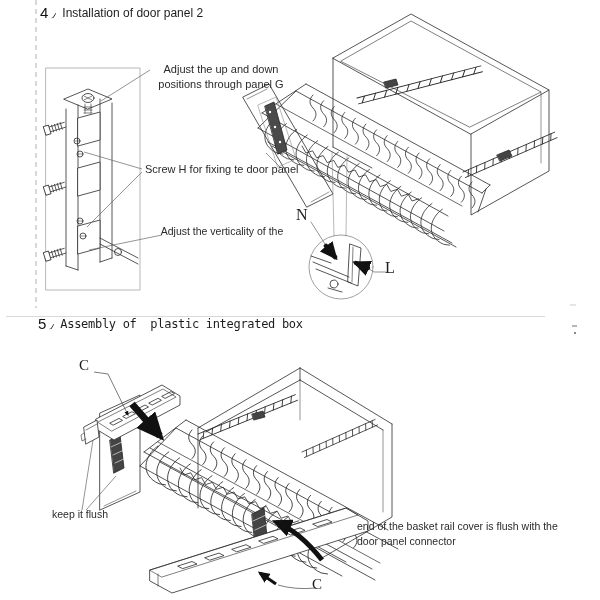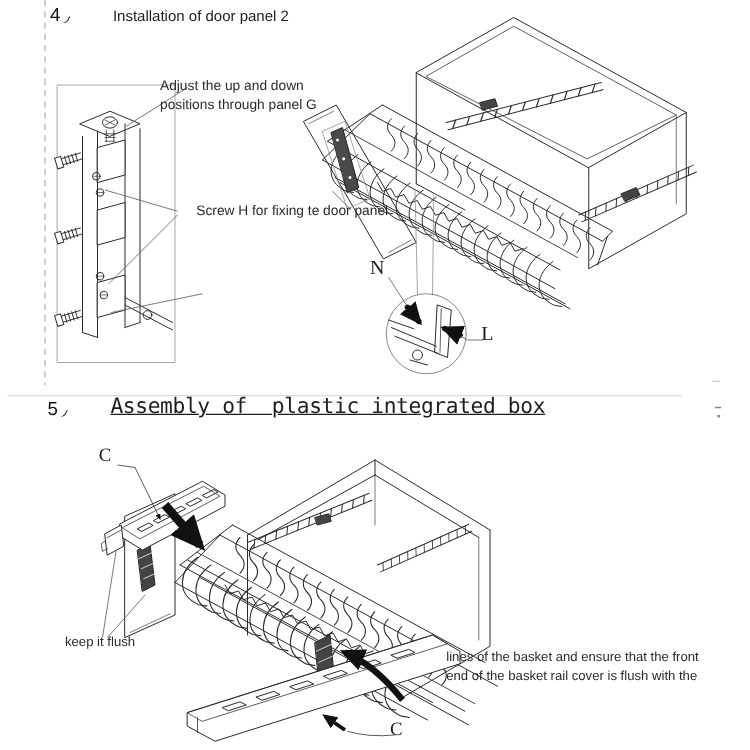--- a/index.html
+++ b/index.html
@@ -1,28 +1,28 @@
 <!DOCTYPE html>
 <html><head>
 <meta charset="utf-8">
 <style>
   html,body{margin:0;padding:0;}
   body{width:600px;height:600px;background:#fff;position:relative;overflow:hidden;
        font-family:"Liberation Sans",sans-serif;color:#222;}
   svg{position:absolute;left:0;}
   .ann{position:absolute;font:11px/15px "Liberation Sans",sans-serif;color:#2a2a2a;}
-  .ann.center{}
+  .ann.center{text-align:center;}
   .ann.small{font-size:10.5px;line-height:14.6px;}
   .serifLbl{position:absolute;font-family:"Liberation Serif",serif;font-size:16px;color:#1c1c1c;}
   .titleRow{position:absolute;display:flex;align-items:flex-end;}
   .titleNum{font-size:15px;color:#111;}
   .cjkComma{display:inline-block;width:3px;height:7px;border-right:1.7px solid #222;
             border-radius:0 0 5px 0;transform:rotate(28deg);margin:0 7px 2px 3px;}
-  .titleTxt{font-size:12px;color:#1d1d1d;margin-bottom:1px;margin-left:28px;}
-  .titleTxt.mono{font-family:"DejaVu Sans Mono",monospace;font-size:17px;letter-spacing:-0.3px;white-space:pre;text-decoration:underline;}
+  .titleTxt{font-size:12px;color:#1d1d1d;margin-bottom:1px;}
+  .titleTxt.mono{font-family:"DejaVu Sans Mono",monospace;font-size:12px;letter-spacing:-0.3px;white-space:pre;}
   .drawing{stroke:#2b2b2b;stroke-width:0.8;fill:none;stroke-linecap:round;stroke-linejoin:round;}
   .leader{stroke:#666;stroke-width:0.7;fill:none;}
 </style>
 </head>
 <body>
 
 <svg width="600" height="318" viewBox="0 0 600 318" style="top:0;">
   <defs>
     <marker id="mS" markerWidth="7" markerHeight="6" refX="5.5" refY="3" orient="auto">
       <path d="M0,0 L7,3 L0,6 Z" fill="#111"></path>
@@ -303,36 +303,37 @@
   <span class="titleNum">4</span>
   <span class="cjkComma"></span>
   <span class="titleTxt">Installation of door panel 2</span>
 </div>
 
 <div class="ann center" style="left:128px;top:62px;width:186px;">
   <div>Adjust the up and down</div>
   <div>positions through panel G</div>
 </div>
 
-<div class="ann" style="left:145px;top:162px;margin-left:12px;">Screw H for fixing te door panel</div>
+<div class="ann" style="left:145px;top:162px;">Screw H for fixing te door panel</div>
 
 <div class="ann center small" style="left:158px;top:224px;width:128px;">
+  <div>Adjust the verticality of the</div>
 </div>
 
 <div class="serifLbl" style="left:296px;top:206px;">N</div>
 <div class="serifLbl" style="left:385px;top:259px;">L</div>
 
 <div class="titleRow" style="left:38px;top:315px;">
   <span class="titleNum">5</span>
   <span class="cjkComma"></span>
   <span class="titleTxt mono">Assembly of  plastic integrated box</span>
 </div>
 
 <div class="serifLbl" style="left:79px;top:357px;font-size:15px;">C</div>
 
 <div class="ann small" style="left:52px;top:507px;">keep it flush</div>
 
 <div class="ann small" style="left:357px;top:519px;width:230px;">
-  <div>lines of the basket and ensure that the front</div>
   <div>end of the basket rail cover is flush with the</div>
+  <div>door panel connector</div>
 </div>
 
 <div class="serifLbl" style="left:312px;top:576px;font-size:15px;">C</div>
 
 </body></html>

